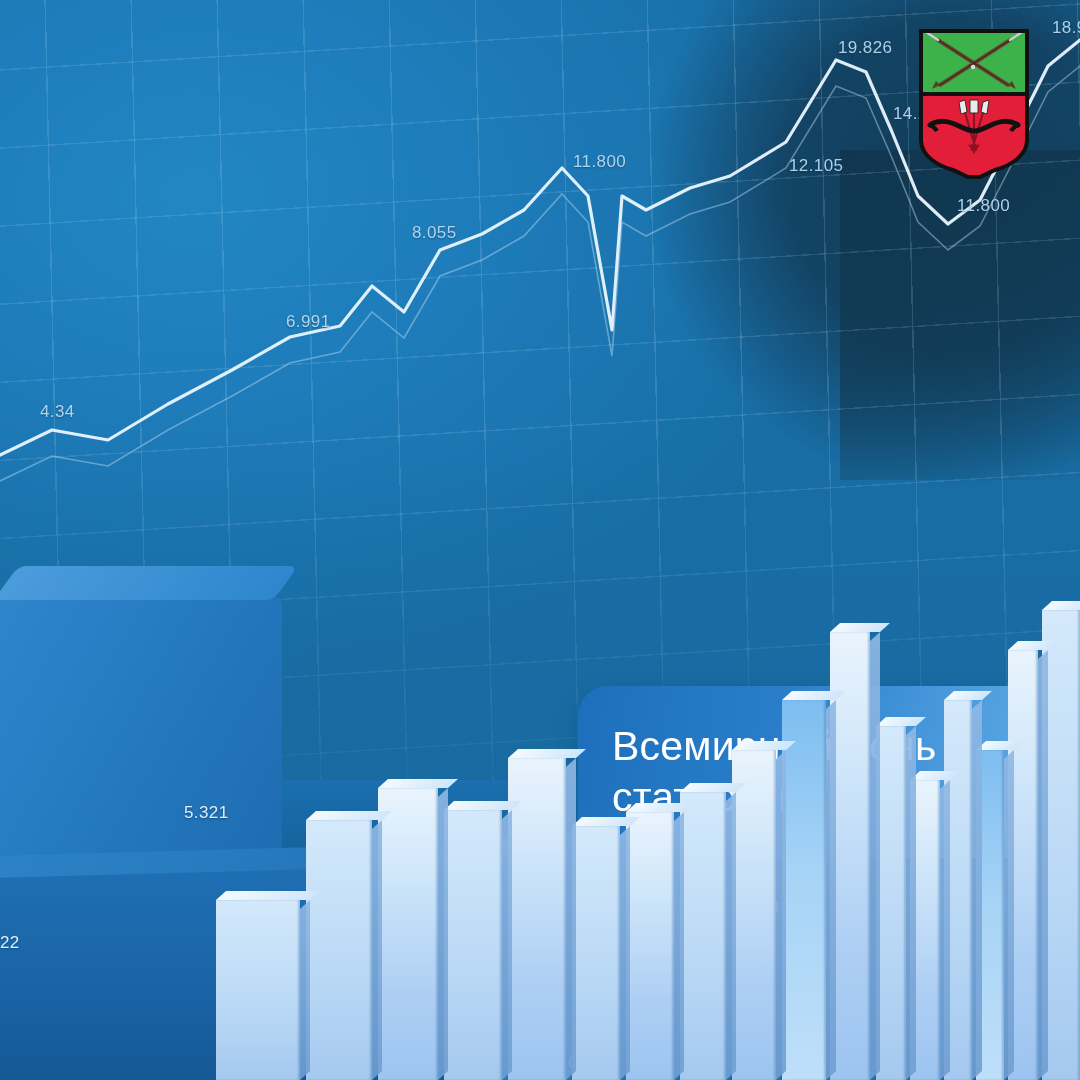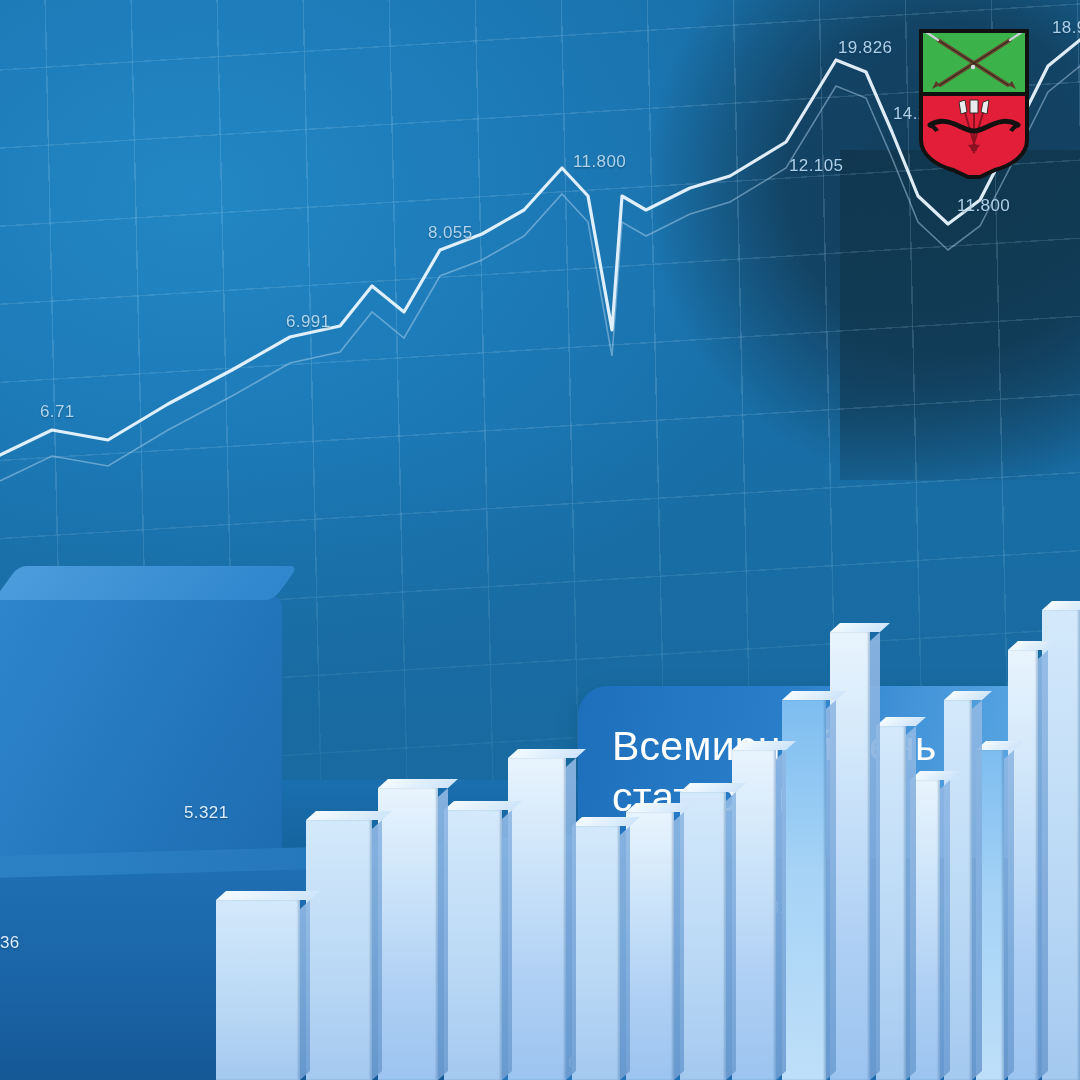--- a/index.html
+++ b/index.html
@@ -189,31 +189,31 @@
     <div class="blk-face" style="background:linear-gradient(118deg,#2a7cc3 0%,#2272b8 60%,#1b66aa 100%);"></div>
     <div class="blk-top" style="left:0;top:-16px;width:300px;height:20px;
          background:linear-gradient(100deg,#3b8ccd,#2a7cc3);transform:skewY(-3deg);"></div>
   </div>
 
   <div class="block" style="left:760px;top:812px;width:320px;height:268px;">
     <div class="blk-face" style="background:linear-gradient(120deg,#2576bd 0%,#1e6caf 55%,#1860a2 100%);"></div>
   </div>
 
   <div id="labels-layer">
-      <div class="lbl dim" style="left: 40px; top: 402px;">6.71</div>
+      <div class="lbl dim" style="left: 40px; top: 402px;">4.34</div>
       <div class="lbl dim" style="left: 286px; top: 312px;">6.991</div>
-      <div class="lbl dim" style="left: 428px; top: 223px;">8.055</div>
+      <div class="lbl dim" style="left: 412px; top: 223px;">8.055</div>
       <div class="lbl dim" style="left: 573px; top: 152px;">11.800</div>
       <div class="lbl dim" style="left: 789px; top: 140px; margin-top: 16px;">12.105</div>
       <div class="lbl dim" style="left: 838px; top: 38px;">19.826</div>
       <div class="lbl dim" style="left: 893px; top: 104px;">14.23</div>
       <div class="lbl dim" style="left: 957px; top: 196px;">11.800</div>
       <div class="lbl dim" style="left: 1052px; top: 18px;">18.905</div>
       <div class="lbl" style="left: 184px; top: 803px;">5.321</div>
-      <div class="lbl" style="left: 0px; top: 933px;">36</div>
+      <div class="lbl" style="left: 0px; top: 933px;">22</div>
       <div class="lbl" style="left: 745px; top: 898px;">9.031</div>
       <div class="lbl" style="left: 568px; top: 1053px;">6.991</div>
     </div>
 
   <div class="headline">
   </div>
 
   <div class="pill">
     <div class="pill-text">Всемирный день статистики</div>
   </div>

